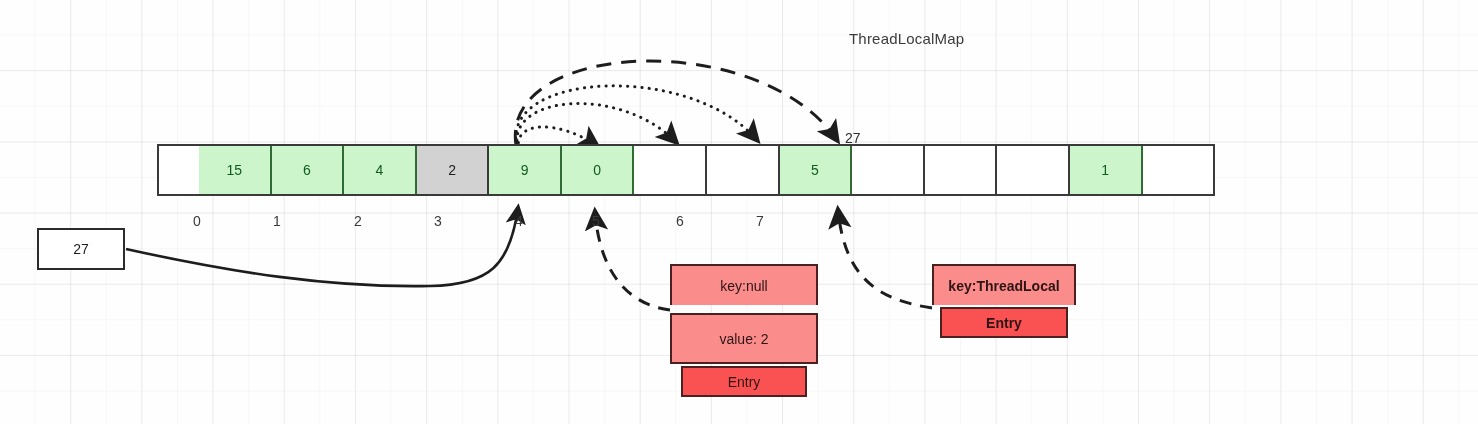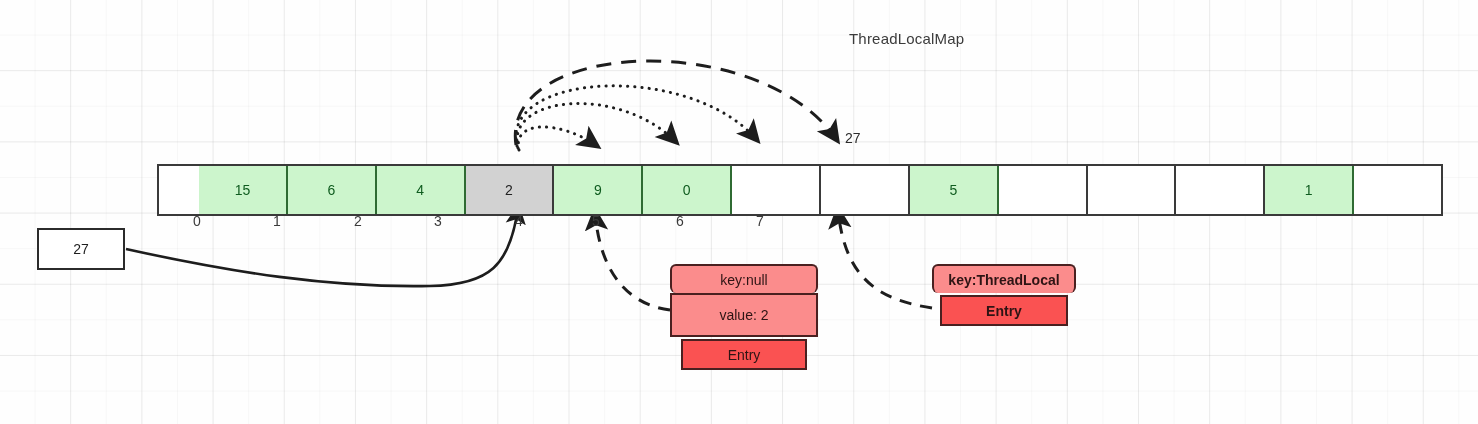--- a/index.html
+++ b/index.html
@@ -27,22 +27,22 @@
     position:absolute;
     left:849px;top:30px;
     font-size:15px;color:#3b3b3b;
     white-space:nowrap;
     letter-spacing:.2px;
   }
 
   
   .array{
     position:absolute;
-    left:157px;top:164px;
-    width:1286px;height:52px;
+    left:157px;top:144px;
+    width:1058px;height:52px;
     display:flex;
     border:2px solid #3a3a3a;
     box-sizing:border-box;
     background:#ffffff;
     padding-left:40px;
   }
   .cell{
     flex:1 1 0;
     border-right:2px solid #3a3a3a;
     box-sizing:border-box;
@@ -81,22 +81,22 @@
   .entry{position:absolute;}
   .entry .row{
     border:2px solid #4a2020;
     border-bottom:none;
     background:#fb8c8c;
     box-sizing:border-box;
     display:flex;align-items:center;justify-content:center;
     font-size:14px;color:#2e1414;
     white-space:nowrap;
   }
-  .entry .row.key{height:29px;border-radius:6px;}
-  .entry .row.val{height:44px;border-bottom:2px solid #4a2020;}
+  .entry .row.key{height:41px;}
+  .entry .row.val{height:51px;border-bottom:2px solid #4a2020;margin-top:8px;}
   .entry .tag{
     margin:2px auto 16px auto;
     border:2px solid #4a2020;
     background:#fa5252;
     box-sizing:border-box;
     height:31px;
     display:flex;align-items:center;justify-content:center;
     font-size:14px;color:#2e1414;
   }
 

